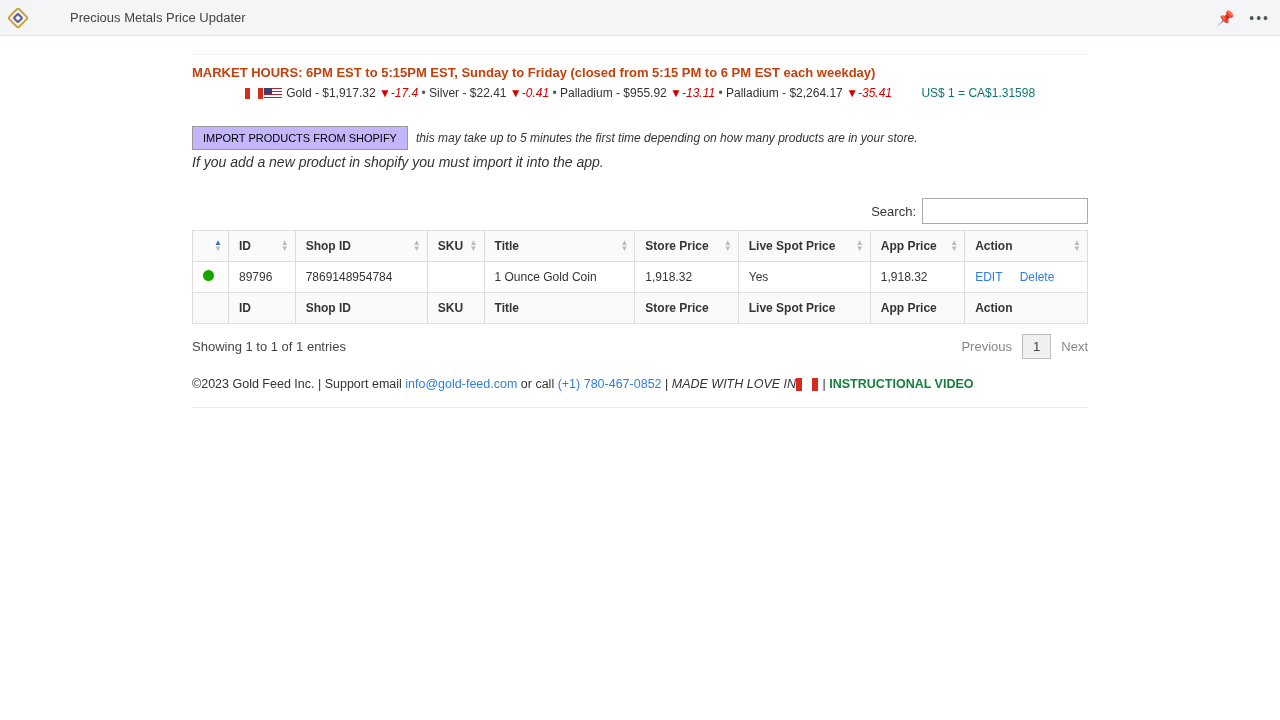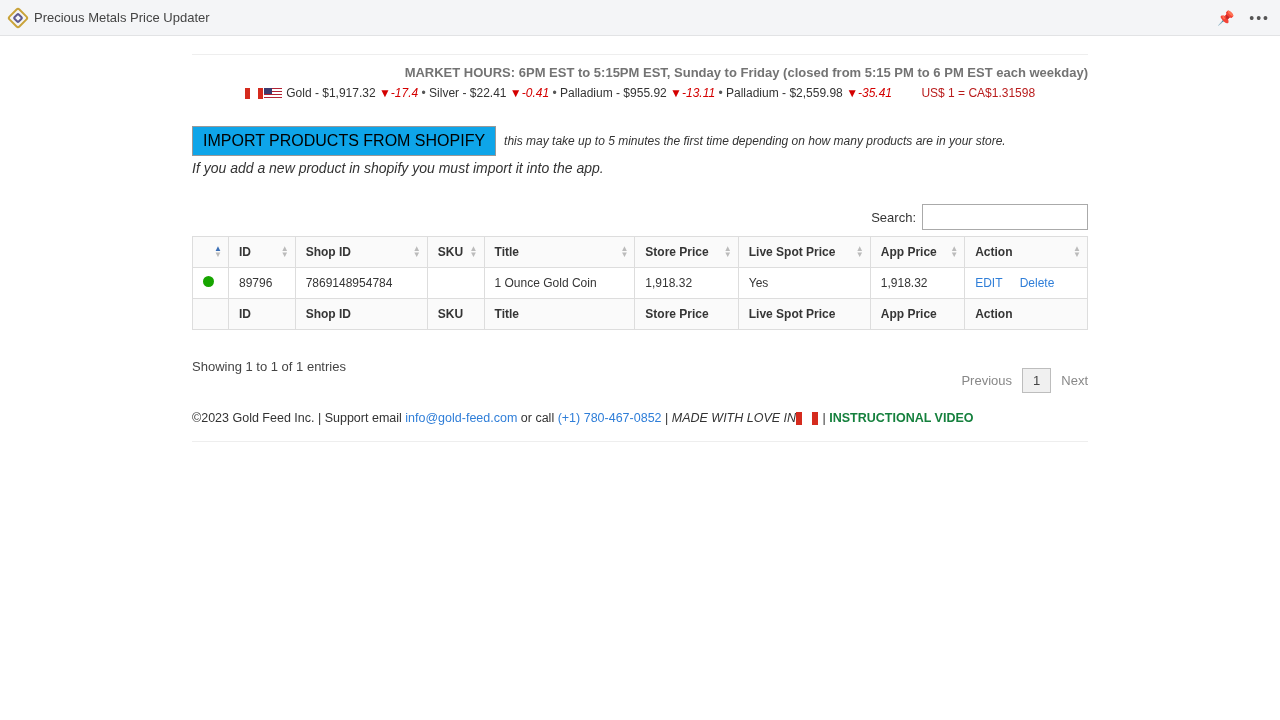--- a/index.html
+++ b/index.html
@@ -7,45 +7,45 @@
   body { background:#fff; }
 
   
   .titlebar {
     height:36px; background:#f4f5f7; border-bottom:1px solid #e2e3e5;
     display:flex; align-items:center; padding:0 10px; justify-content:space-between;
   }
   .titlebar-left { display:flex; align-items:center; gap:8px; }
   .app-icon { width:16px; height:16px; transform:rotate(45deg); border:2px solid #c9a33a; border-radius:3px; position:relative; }
   .app-icon::after { content:""; position:absolute; inset:2px; border:2px solid #5f5b8f; border-radius:2px; }
-  .titlebar-title { font-size:13px; color:#444; }
+  .titlebar-title { font-size:13px; color:#444;margin-left:36px; }
   .titlebar-right { display:flex; align-items:center; gap:14px; color:#666; }
   .pin-icon, .more-icon { font-size:14px; cursor:pointer; color:#555; }
   .more-icon { letter-spacing:2px; }
 
   .page { width:896px; margin:0 auto; padding-top:18px; }
 
   .top-sep { border-top:1px solid #eee; margin-bottom:10px; }
 
-  .market-hours { text-align:right; color:#737373; font-weight:bold; font-size:13px; margin:10px 0 6px; }
+  .market-hours { text-align:left; color:#c2410c; font-weight:bold; font-size:13px; margin:10px 0 6px; }
   .ticker { text-align:center; font-size:12px; color:#333; margin-bottom:4px; }
   .ticker .down { color:#d40000; }
   .ticker .delta { color:#d40000;font-style:italic; }
   .ticker .sep { color:#555; }
-  .ticker .rate { margin-left:26px; color:#b91c1c; }
+  .ticker .rate { margin-left:26px; color:#0f766e; }
   .flag { display:inline-block; width:18px; height:11px; vertical-align:middle; margin-right:1px; background:#ddd; }
   .flag-ca { background:linear-gradient(to right,#d52b1e 0 25%, #fff 25% 75%, #d52b1e 75% 100%); }
   .flag-us { background:linear-gradient(to bottom,#b22234 0, #b22234 100%); position:relative; }
   .flag-us::before { content:""; position:absolute; left:0; top:0; bottom:0; right:0; background:repeating-linear-gradient(#b22234 0 1.5px, #fff 1.5px 3px); }
   .flag-us::after { content:""; position:absolute; left:0; top:0; width:8px; height:6px; background:#3c3b6e; }
   .flag-ca-sm { width:22px; height:13px; }
 
   .import-row { margin-top:26px; display:flex; align-items:center; gap:8px; }
   .import-btn {
-    font-size:16px; padding:5px 10px; background:#0ea5e9; border:1px solid #999; cursor:pointer;
+    font-size:11px; padding:5px 10px; background:#c4b5fd; border:1px solid #999; cursor:pointer;
     font-family:inherit;
   }
   .import-note { font-style:italic; font-size:12px; color:#333; }
   .import-subnote { font-style:italic; font-size:14px; color:#333; margin-top:4px; }
 
   .search-row { display:flex; justify-content:flex-end; align-items:center; margin-top:28px; gap:6px; font-size:13px; }
   .search-row input { width:166px; height:26px; border:1px solid #aaa; padding:2px 4px; font-family:inherit; font-size:13px; }
 
   table.data { width:100%; border-collapse:collapse; margin-top:6px; }
   table.data th, table.data td { border:1px solid #ddd; padding:8px 10px; font-size:12px; text-align:left; }
@@ -54,21 +54,21 @@
   .sort-icons { position:absolute; right:6px; top:50%; transform:translateY(-50%); font-size:8px; color:#bbb; line-height:6px; }
   .sort-icons .up { display:block; }
   .sort-icons .dn { display:block; }
   th.first-col .sort-icons .up { color:#3b6fb6; }
   th.first-col { width:36px; }
   .status-dot { width:11px; height:11px; border-radius:50%; background:#17a500; display:inline-block; }
   .link { color:#2f7ed8; cursor:pointer; }
   .action-cell .link + .link { margin-left:14px; }
 
   .entries-row { display:flex; justify-content:space-between; align-items:center; margin-top:10px; font-size:13px; color:#444;gap:21px; }
-  .pager { display:flex; align-items:center; gap:10px;margin-top:28px; }
+  .pager { display:flex; align-items:center; gap:10px; }
   .pager .nav { color:#888; cursor:pointer; }
   .pager .page-btn { border:1px solid #bdbdbd; background:#f0f0f0; padding:4px 10px; font-size:13px; }
 
   .footer { margin-top:18px; font-size:12.5px; color:#333; }
   .footer .love { font-style:italic; }
   .footer a { color:#2f7ed8; text-decoration:none; }
   .footer .video { color:#15803d; font-weight:bold; }
 
   .bottom-sep { border-top:1px solid #eee; margin-top:16px; }
 </style>
@@ -95,21 +95,21 @@
     <span class="flag flag-ca"></span><span class="flag flag-us"></span>
     <span>Gold</span> - <span>$1,917.32</span>
     <span class="down">▼</span><span class="delta">-17.4</span>
     <span class="sep"> • </span>
     <span>Silver</span> - <span>$22.41</span>
     <span class="down">▼</span><span class="delta">-0.41</span>
     <span class="sep"> • </span>
     <span>Palladium</span> - <span>$955.92</span>
     <span class="down">▼</span><span class="delta">-13.11</span>
     <span class="sep"> • </span>
-    <span>Palladium</span> - <span>$2,559.98</span>
+    <span>Palladium</span> - <span>$2,264.17</span>
     <span class="down">▼</span><span class="delta">-35.41</span>
     <span class="rate">US$ 1 = CA$1.31598</span>
   </div>
 
   <div class="import-row">
     <button class="import-btn">IMPORT PRODUCTS FROM SHOPIFY</button>
     <span class="import-note">this may take up to 5 minutes the first time depending on how many products are in your store.</span>
   </div>
   <div class="import-subnote">If you add a new product in shopify you must import it into the app.</div>
 

